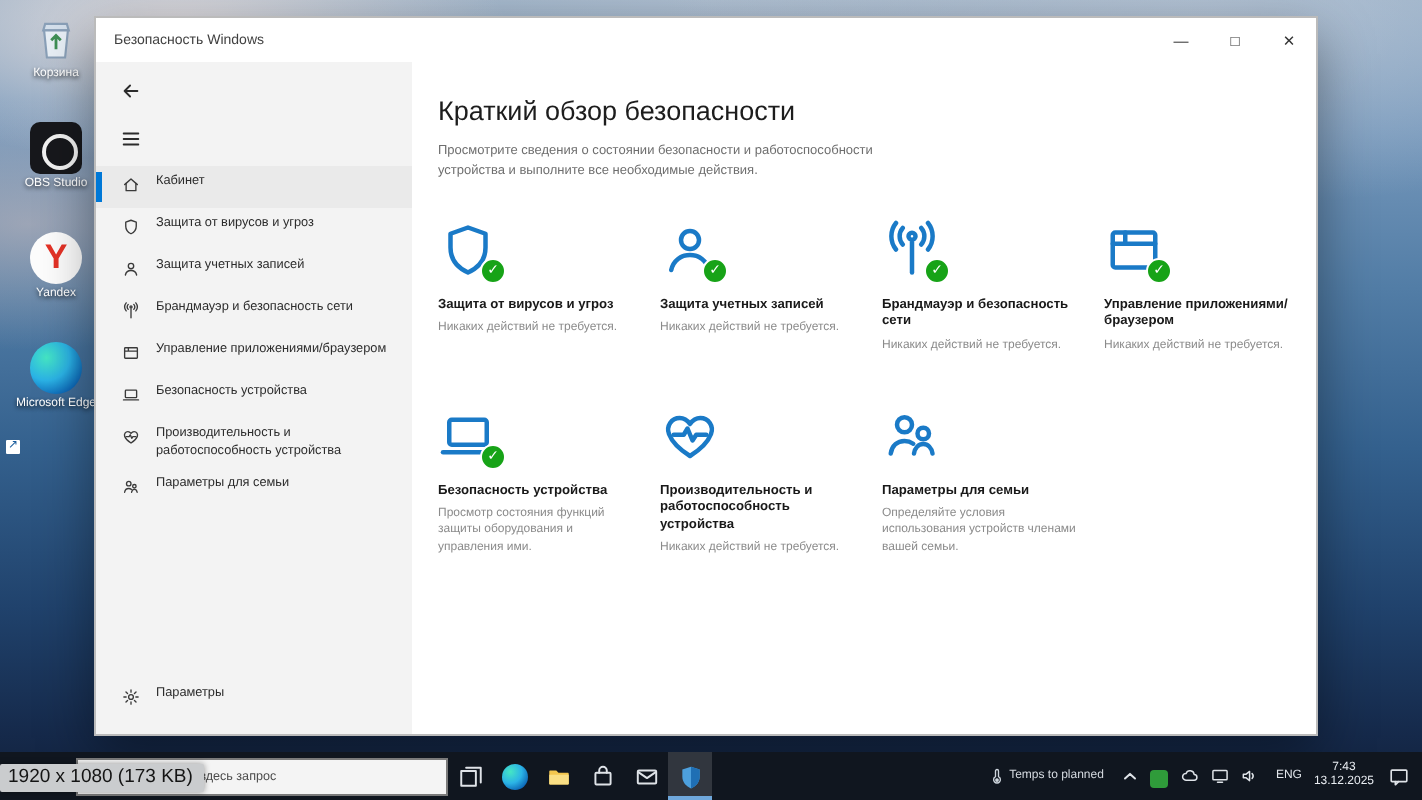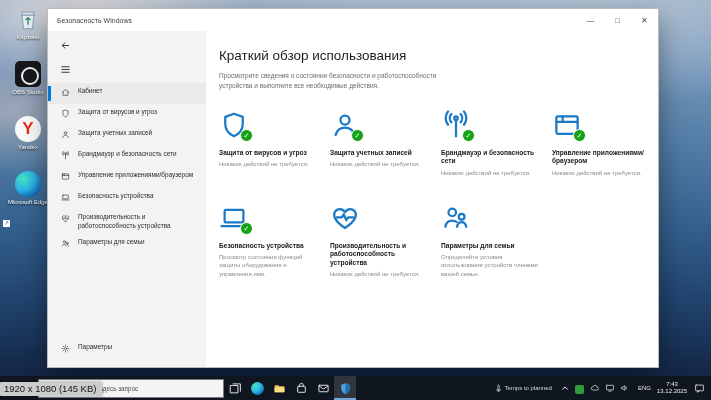--- a/index.html
+++ b/index.html
@@ -223,21 +223,21 @@
           <svg viewBox="0 0 24 24" fill="none" stroke="currentColor" stroke-width="1.8" stroke-linecap="round" stroke-linejoin="round">
             <circle cx="12" cy="12" r="3.2"></circle>
             <path d="M12 2.5v3M12 18.5v3M2.5 12h3M18.5 12h3M5.3 5.3l2.1 2.1M16.6 16.6l2.1 2.1M18.7 5.3l-2.1 2.1M7.4 16.6l-2.1 2.1"></path>
           </svg>
         </span>
       <span class="lbl">Параметры</span>
     </div>
   </div>
 
   <div class="main">
-    <h1>Краткий обзор использования</h1>
+    <h1>Краткий обзор безопасности</h1>
     <p class="sub">Просмотрите сведения о состоянии безопасности и работоспособности устройства и выполните все необходимые действия.</p>
     <div class="tiles">
 
     <div class="tile">
           <span class="ticon">
             <span class="tic">
               <svg viewBox="0 0 24 24" fill="none" stroke="currentColor" stroke-width="1.8" stroke-linecap="round" stroke-linejoin="round">
                 <path d="M12 3l7 2.5V11c0 5-3 8.2-7 10-4-1.8-7-5-7-10V5.5Z"></path>
               </svg>
             </span>
@@ -452,13 +452,13 @@
     </div>
     <span class="ac">
         <svg viewBox="0 0 24 24" fill="none" stroke="currentColor" stroke-width="1.8" stroke-linecap="round" stroke-linejoin="round">
           <rect x="3.5" y="4.5" width="17" height="12.5" rx="1"></rect>
           <path d="M8 17v3.5L11.5 17"></path>
         </svg>
       </span>
   </div>
 </div>
 
-<div class="caption">1920 x 1080 (145 KB)</div>
+<div class="caption">1920 x 1080 (173 KB)</div>
 
 </body></html>

